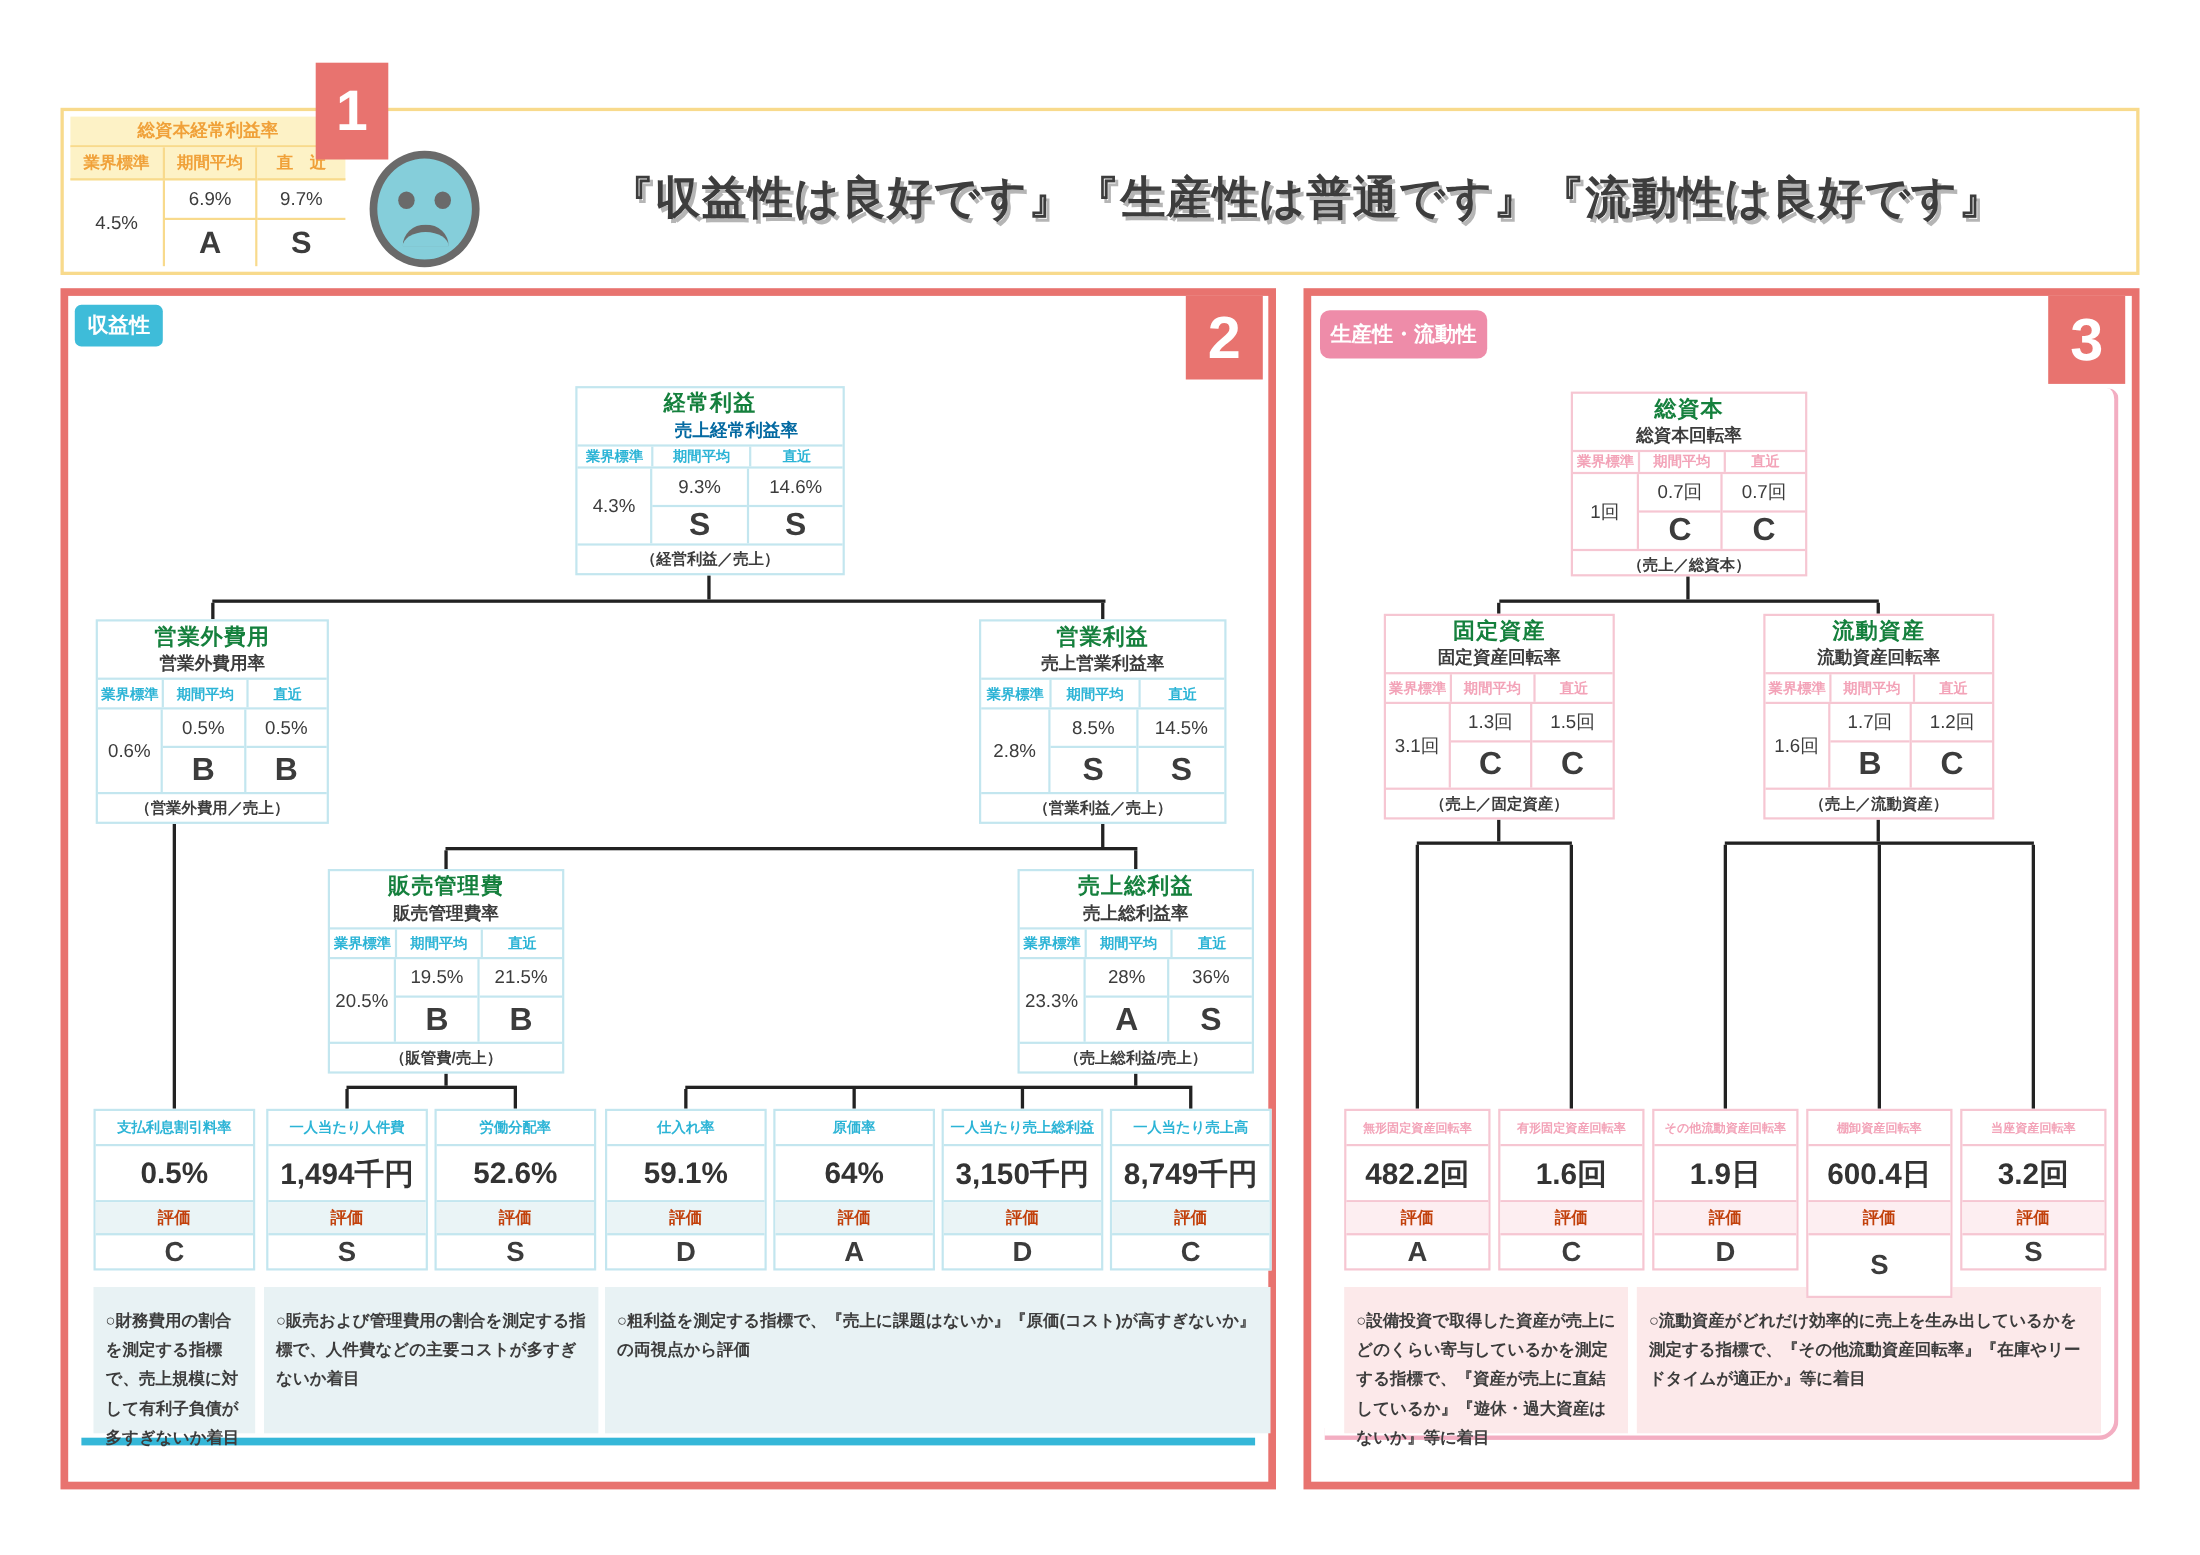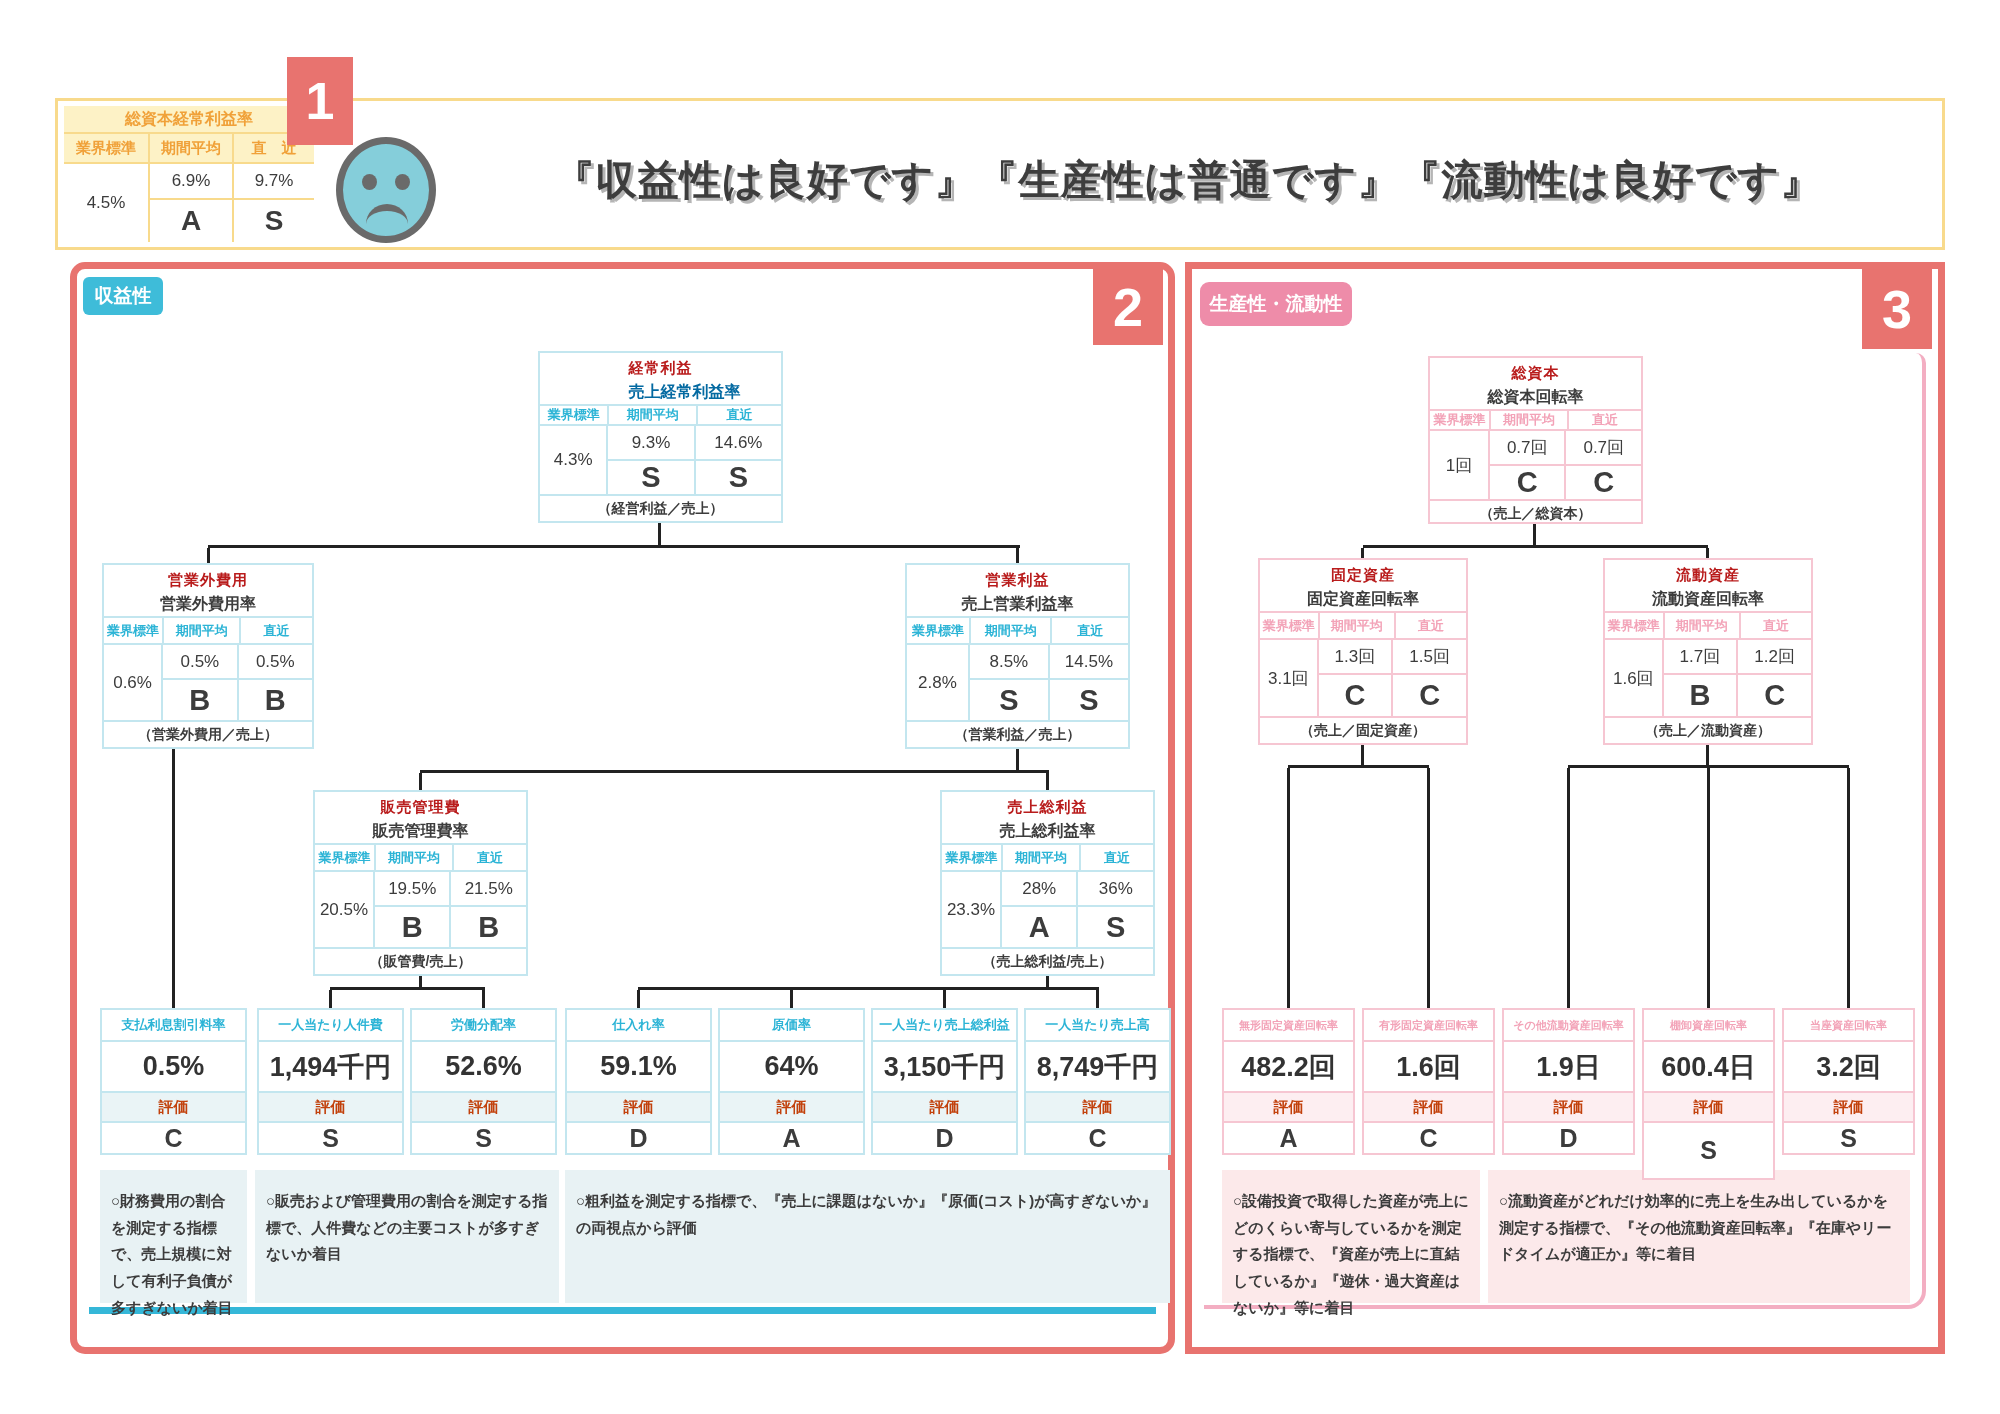--- a/index.html
+++ b/index.html
@@ -33,33 +33,33 @@
   .face{position:absolute;left:278px;top:36px;width:100px;height:106px;background:#85ceda;border:7px solid #6a6a6a;border-radius:50%;box-sizing:border-box;}
   .eye{position:absolute;width:15px;height:16px;background:#6a6a6a;border-radius:50%;top:30px;}
   .eye.l{left:19px;} .eye.r{left:52px;}
   .mouth{position:absolute;left:23px;top:60px;width:42px;height:20px;border-top:7px solid #6a6a6a;border-radius:50% 50% 0 0/100% 100% 0 0;box-sizing:border-box;}
 
   .message{position:absolute;left:400px;top:50px;width:1460px;text-align:center;font-size:41px;font-weight:bold;color:#3d3d3d;
            letter-spacing:1px;line-height:58px;text-shadow:3px 3px 0 rgba(90,90,90,0.45);}
 
   
   .panel{position:absolute;top:262px;height:1092px;border:7px solid #e8736f;box-sizing:border-box;background:#fff;}
-  .p2{left:70px;width:1105px;border-radius:15px;}
+  .p2{left:55px;width:1105px;}
   .p3{left:1185px;width:760px;}
   .ptag{position:absolute;color:#fff;font-weight:bold;display:flex;align-items:center;justify-content:center;z-index:4;}
   .cytag{left:6px;top:8px;width:80px;height:38px;background:#3ebcd9;border-radius:6px;font-size:19px;}
   .pktag{left:8px;top:13px;width:152px;height:44px;background:#ee8ca9;border-radius:9px;font-size:19px;}
   .accent-cy{position:absolute;left:12px;top:1038px;width:1067px;height:7px;background:#35b7d8;}
   .deco-pk{position:absolute;left:12px;top:84px;width:722px;height:956px;border-right:4px solid #f3aec2;border-bottom:4px solid #f3aec2;border-radius:0 10px 18px 0;box-sizing:border-box;}
 
   
   .cy{--bd:#c3e6ef;--head:#2cb4d6;--tint:#eaf4f6;}
   .pk{--bd:#f6c6d2;--head:#f3a3b8;--tint:#fdeef1;}
   .tbox{position:absolute;background:#fff;border:2px solid var(--bd);box-sizing:border-box;display:flex;flex-direction:column;z-index:2;}
-  .tb-title{height:27px;line-height:29px;text-align:center;font-size:15px;font-weight:bold;color:#b91c1c;letter-spacing:1px;}
+  .tb-title{height:27px;line-height:29px;text-align:center;font-size:20px;font-weight:bold;color:#15803d;letter-spacing:1px;}
   .tb-sub{height:24px;line-height:24px;text-align:center;font-size:16px;font-weight:bold;color:#3c3c3c;}
   .sub-cyan{color:#0369a1;margin-left:48px;}
   .tb-head{display:flex;height:25px;border-top:2px solid var(--bd);border-bottom:2px solid var(--bd);}
   .tb-h{display:flex;align-items:center;justify-content:center;font-size:13px;font-weight:bold;color:var(--head);}
   .tb-h:nth-child(1){width:28%;}
   .tb-h:nth-child(2){width:36%;border-left:2px solid var(--bd);}
   .tb-h:nth-child(3){flex:1;border-left:2px solid var(--bd);}
   .tb-body{flex:1;display:flex;}
   .tb-std{width:28%;display:flex;align-items:center;justify-content:center;font-size:17px;color:#3c3c3c;}
   .tb-col{width:36%;border-left:2px solid var(--bd);display:flex;flex-direction:column;}

